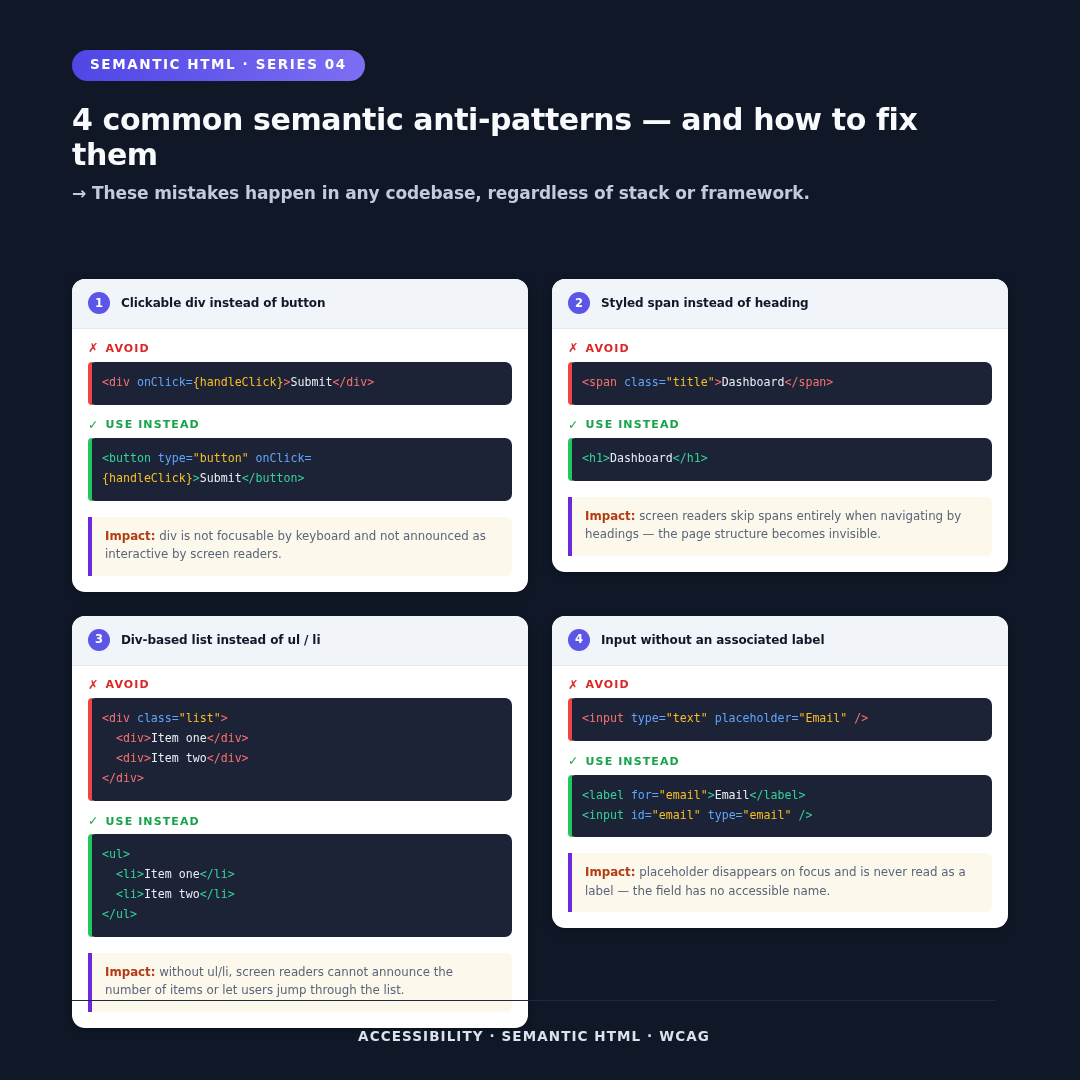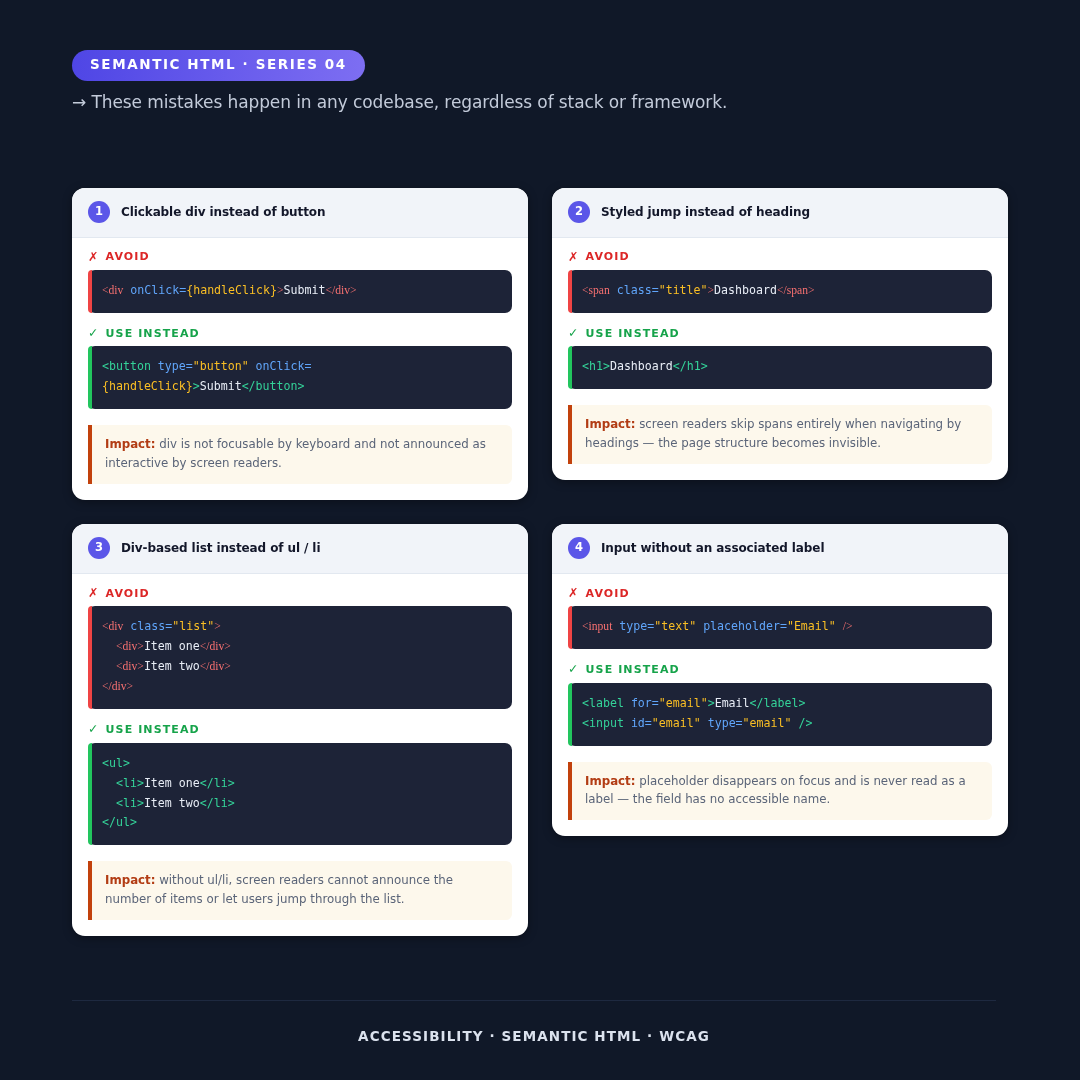--- a/index.html
+++ b/index.html
@@ -44,21 +44,21 @@
     font-size: 30px;
     font-weight: bold;
     letter-spacing: -0.4px;
     line-height: 1.18;
   }
 
   .subhead {
     margin-top: 11px;
     color: #c3cbda;
     font-size: 17px;
-    font-weight: 400;
+    font-weight: 700;
     letter-spacing: -0.1px;
   }
 
   
   .grid {
     margin-top: 76px;
     display: grid;
     grid-template-columns: 1fr 1fr;
     grid-auto-rows: min-content;
     gap: 24px 24px;
@@ -137,30 +137,30 @@
     content: "";
     position: absolute;
     left: 0; top: 0; bottom: 0;
     width: 4px;
     border-radius: 7px 0 0 7px;
   }
   .code.bad::before  { background: #ef4444; }
   .code.good::before { background: #22c55e; }
 
   
-  .t-bad   { color: #f87171; font-family: Liberation Serif, serif; }
+  .t-bad   { color: #f87171; }
   .t-good  { color: #34d399; }
   .t-attr  { color: #60a5fa; }
   .t-str   { color: #fbbf24; }
   .t-txt   { color: #e8edf6; text-align: center; }
 
   .impact {
     margin-top: 16px;
     background: #fdf8ec;
-    border-left: 4px solid #c2410c;
+    border-left: 4px solid #6d28d9;
     border-radius: 0 6px 6px 0;
     padding: 10px 14px 12px 13px;
     font-size: 11.8px;
     line-height: 1.55;
     color: #5a6478;
   }
   .impact b { color: #b23c14; font-weight: bold; }
 
   
   .footer {
@@ -187,20 +187,21 @@
   }
   .footer-tags span { margin: 0 5px; }
 </style>
 </head>
 <body>
 
 <div class="page">
 
   <div class="eyebrow">SEMANTIC HTML · SERIES 04</div>
 
+  <h1 class="headline">4 common semantic anti-patterns — and how to fix them</h1>
 
   <div class="subhead">→ These mistakes happen in any codebase, regardless of stack or framework.</div>
 
   <div class="grid" id="grid">
       <div class="card">
         <div class="card-head">
           <div class="num-badge">1</div>
           <div class="card-title">Clickable div instead of button</div>
         </div>
         <div class="card-body">
@@ -214,21 +215,21 @@
             <span>USE INSTEAD</span>
           </div>
           <div class="code good"><span class="t-good">&lt;button</span><span class="t-txt"> </span><span class="t-attr">type=</span><span class="t-str">"button"</span><span class="t-txt"> </span><span class="t-attr">onClick=</span>
 <span class="t-str">{handleClick}</span><span class="t-good">&gt;</span><span class="t-txt">Submit</span><span class="t-good">&lt;/button&gt;</span></div>
           <div class="impact"><b>Impact:</b> <span>div is not focusable by keyboard and not announced as interactive by screen readers.</span></div>
         </div>
       </div>
       <div class="card">
         <div class="card-head">
           <div class="num-badge">2</div>
-          <div class="card-title">Styled jump instead of heading</div>
+          <div class="card-title">Styled span instead of heading</div>
         </div>
         <div class="card-body">
           <div class="lbl lbl-avoid">
             <span class="mark">✗</span>
             <span>AVOID</span>
           </div>
           <div class="code bad"><span class="t-bad">&lt;span</span><span class="t-txt"> </span><span class="t-attr">class=</span><span class="t-str">"title"</span><span class="t-bad">&gt;</span><span class="t-txt">Dashboard</span><span class="t-bad">&lt;/span&gt;</span></div>
           <div class="lbl lbl-good">
             <span class="mark">✓</span>
             <span>USE INSTEAD</span>

